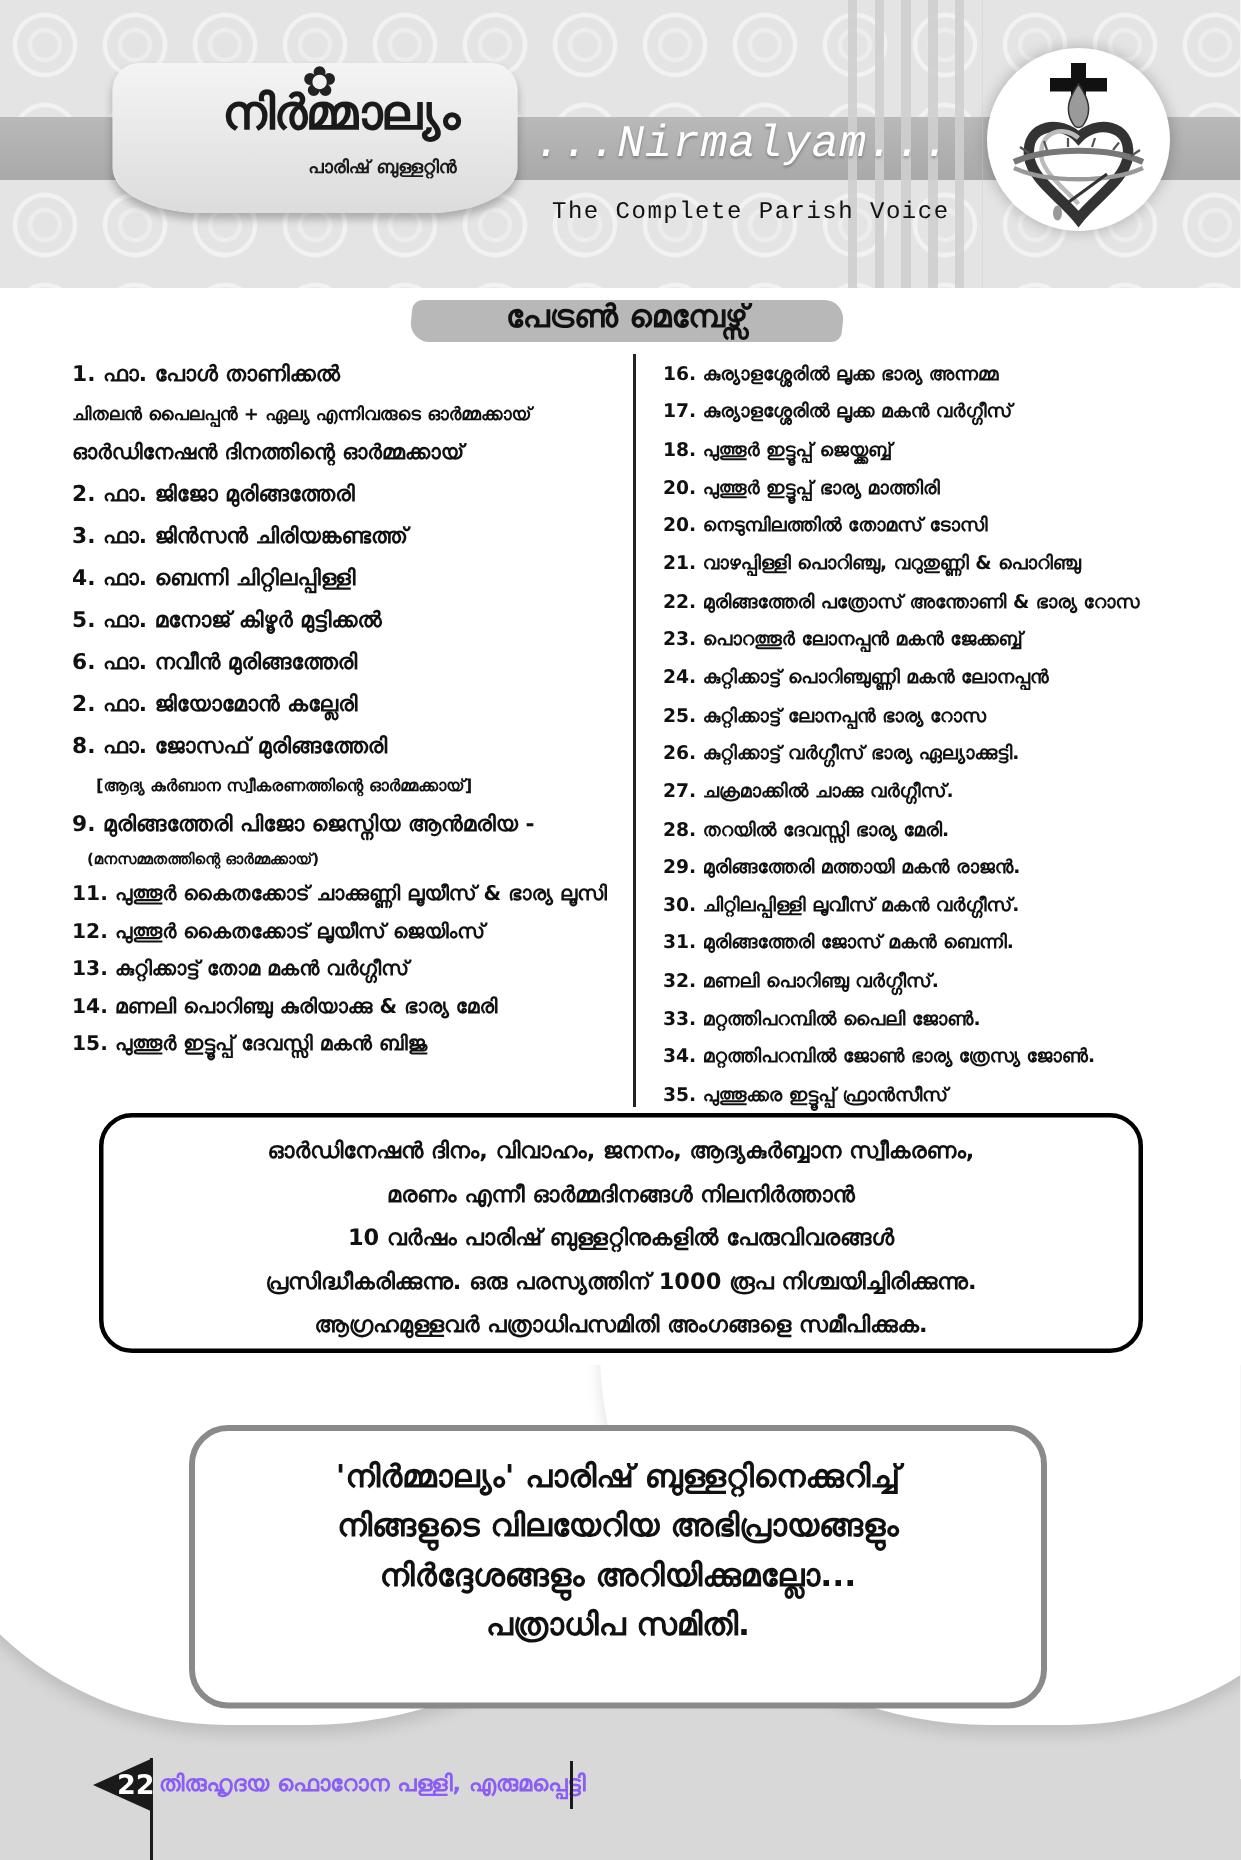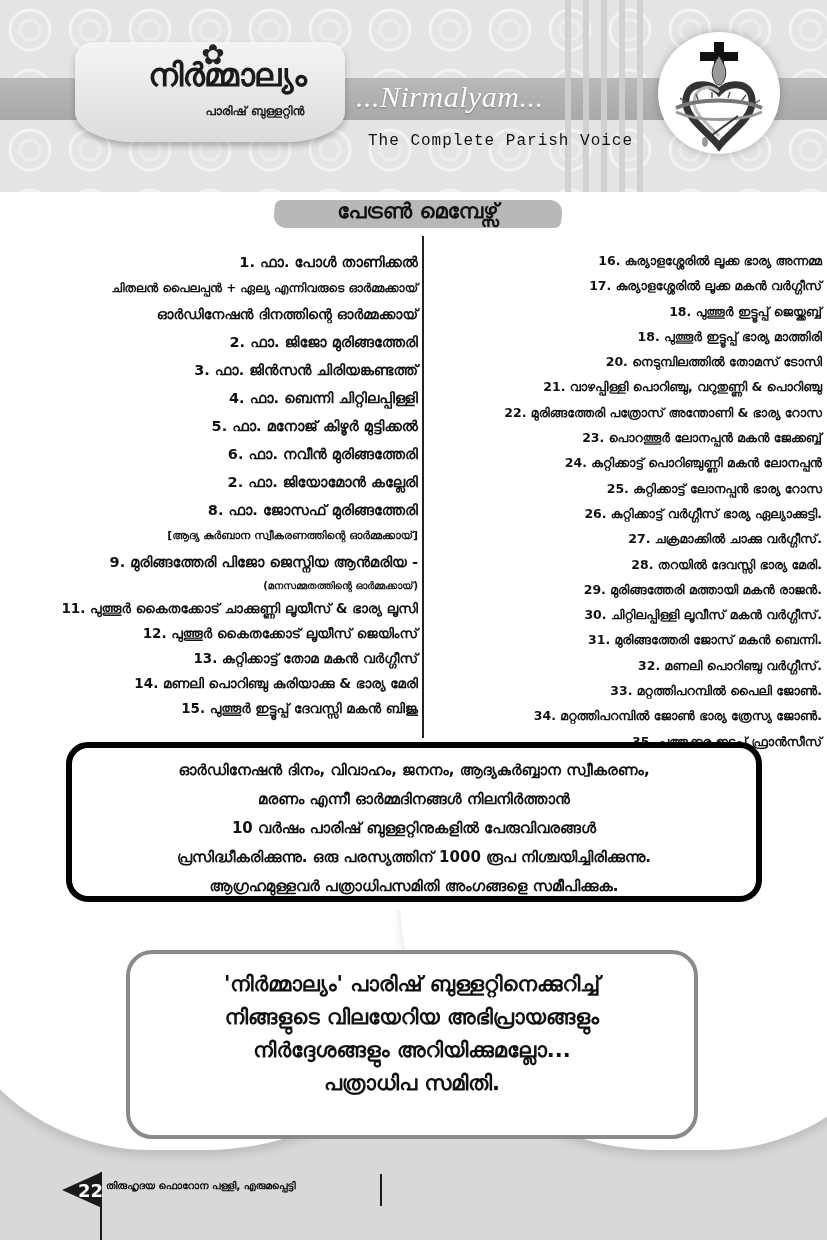--- a/index.html
+++ b/index.html
@@ -38,21 +38,21 @@
   .logo-title {
     position: absolute; left: 122px; top: 56px; width: 210px; text-align: center;
     font-family: "DejaVu Serif", serif; font-weight: bold; font-size: 32px; color: #1a1a1a;
     letter-spacing: -1px;
   }
   .logo-subtitle {
     position: absolute; left: 190px; top: 104px; width: 130px; text-align: center;
     font-family: "DejaVu Sans", sans-serif; font-weight: bold; font-size: 12px; color: #1a1a1a;
   }
   .brand-script {
-    position: absolute; left: 356px; top: 80px; font-family: Liberation Serif, serif;
+    position: absolute; left: 356px; top: 80px; font-family: Liberation Mono, monospace;
     font-style: italic; font-size: 30px; color: #ffffff; letter-spacing: 0.5px;
     text-shadow: 0 1px 2px rgba(0,0,0,0.3);
   }
   .tagline {
     position: absolute; left: 368px; top: 132px; font-family: "Liberation Mono", monospace;
     font-size: 16px; color: #111; letter-spacing: 1px;
   }
   .emblem {
     position: absolute; left: 658px; top: 32px; width: 122px; height: 122px;
     border-radius: 50%; background: #ffffff;
@@ -70,38 +70,38 @@
   }
   .section-title {
     position: absolute; left: 0; top: 3px; width: 300px; text-align: center;
     font-weight: bold; font-size: 21px; color: #111;
   }
 
   
   .col-divider {
     position: absolute; left: 422px; top: 236px; width: 2px; height: 502px; background: #222;
   }
-  .col { position: absolute; top: 248px; text-align: right; }
+  .col { position: absolute; top: 236px; }
   .col-left { left: 48px; width: 370px; }
   .col-right { left: 442px; width: 380px; }
   .item {
     display: block; font-weight: bold; color: #111; white-space: nowrap;
     height: 25px; line-height: 25px; font-size: 13.5px;
   }
   .col-left .item.big { font-size: 14.5px; height: 28px; line-height: 28px; }
   .col-left .item.note { font-size: 11px; height: 24px; line-height: 24px; padding-left: 16px; }
   .col-left .item.note-sm { font-size: 10px; height: 20px; line-height: 20px; padding-left: 10px; }
   .col-left .item.sub { font-size: 12px; height: 24px; line-height: 24px; }
   .col-left .item.sub-big { font-size: 14px; height: 28px; line-height: 28px; }
   .col-right .item { height: 25.3px; line-height: 25.3px; font-size: 12.5px; }
 
   
   .notice {
     position: absolute; left: 66px; top: 742px; width: 696px; height: 160px;
-    border: 6px solid #000000; border-radius: 22px; background: #ffffff;
+    border: 3px solid #000000; border-radius: 22px; background: #ffffff;
     padding: 8px 14px; text-align: center;
   }
   .notice-line {
     display: block; font-weight: bold; font-size: 15px; line-height: 29px; color: #111;
     white-space: nowrap;
   }
 
   
   .book-decor {
     position: absolute; left: 0; top: 910px; width: 827px; height: 330px;
@@ -133,21 +133,21 @@
     background: #1a1a1a; clip-path: polygon(0 50%, 100% 0, 100% 100%);
   }
   .footer-vline {
     position: absolute; left: 100px; top: 1172px; width: 2px; height: 68px; background: #1a1a1a;
   }
   .page-num {
     position: absolute; left: 78px; top: 1180px; width: 22px; text-align: right;
     font-weight: bold; font-size: 18px; color: #ffffff;
   }
   .footer-text {
-    position: absolute; left: 106px; top: 1180px; font-weight: bold; font-size: 10px; color: #000000;
+    position: absolute; left: 106px; top: 1180px; font-weight: bold; font-size: 15px; color: #8b5cf6;
   }
   .footer-endbar {
     position: absolute; left: 380px; top: 1174px; width: 2px; height: 32px; background: #1a1a1a;
   }
 </style>
 </head>
 <body>
 
 <div class="header">
   <div class="header-band"></div>
@@ -199,21 +199,21 @@
   <span class="item">14. മണലി പൊറിഞ്ചു കുരിയാക്കു &amp; ഭാര്യ മേരി</span>
   <span class="item">15. പുത്തൂർ ഇട്ടൂപ്പ് ദേവസ്സി മകൻ ബിജു</span>
 </div>
 
 <div class="col-divider"></div>
 
 <div class="col col-right">
   <span class="item">16. കുര്യാളശ്ശേരിൽ ലൂക്ക ഭാര്യ അന്നമ്മ</span>
   <span class="item">17. കുര്യാളശ്ശേരിൽ ലൂക്ക മകൻ വർഗ്ഗീസ്</span>
   <span class="item">18. പുത്തൂർ ഇട്ടൂപ്പ് ജെയ്ക്കബ്ബ്</span>
-  <span class="item">18. പുത്തൂർ ഇട്ടൂപ്പ് ഭാര്യ മാത്തിരി</span>
+  <span class="item">20. പുത്തൂർ ഇട്ടൂപ്പ് ഭാര്യ മാത്തിരി</span>
   <span class="item">20. നെടുമ്പിലത്തിൽ തോമസ് ടോസി</span>
   <span class="item">21. വാഴപ്പിള്ളി പൊറിഞ്ചു, വറുതുണ്ണി &amp; പൊറിഞ്ചു</span>
   <span class="item">22. മുരിങ്ങത്തേരി പത്രോസ് അന്തോണി &amp; ഭാര്യ റോസ</span>
   <span class="item">23. പൊറത്തൂർ ലോനപ്പൻ മകൻ ജേക്കബ്ബ്</span>
   <span class="item">24. കുറ്റിക്കാട്ട് പൊറിഞ്ചുണ്ണി മകൻ ലോനപ്പൻ</span>
   <span class="item">25. കുറ്റിക്കാട്ട്  ലോനപ്പൻ ഭാര്യ റോസ</span>
   <span class="item">26. കുറ്റിക്കാട്ട് വർഗ്ഗീസ് ഭാര്യ ഏല്യാക്കുട്ടി.</span>
   <span class="item">27. ചക്രമാക്കിൽ ചാക്കു വർഗ്ഗീസ്.</span>
   <span class="item">28. തറയിൽ ദേവസ്സി ഭാര്യ മേരി.</span>
   <span class="item">29. മുരിങ്ങത്തേരി മത്തായി മകൻ രാജൻ.</span>

